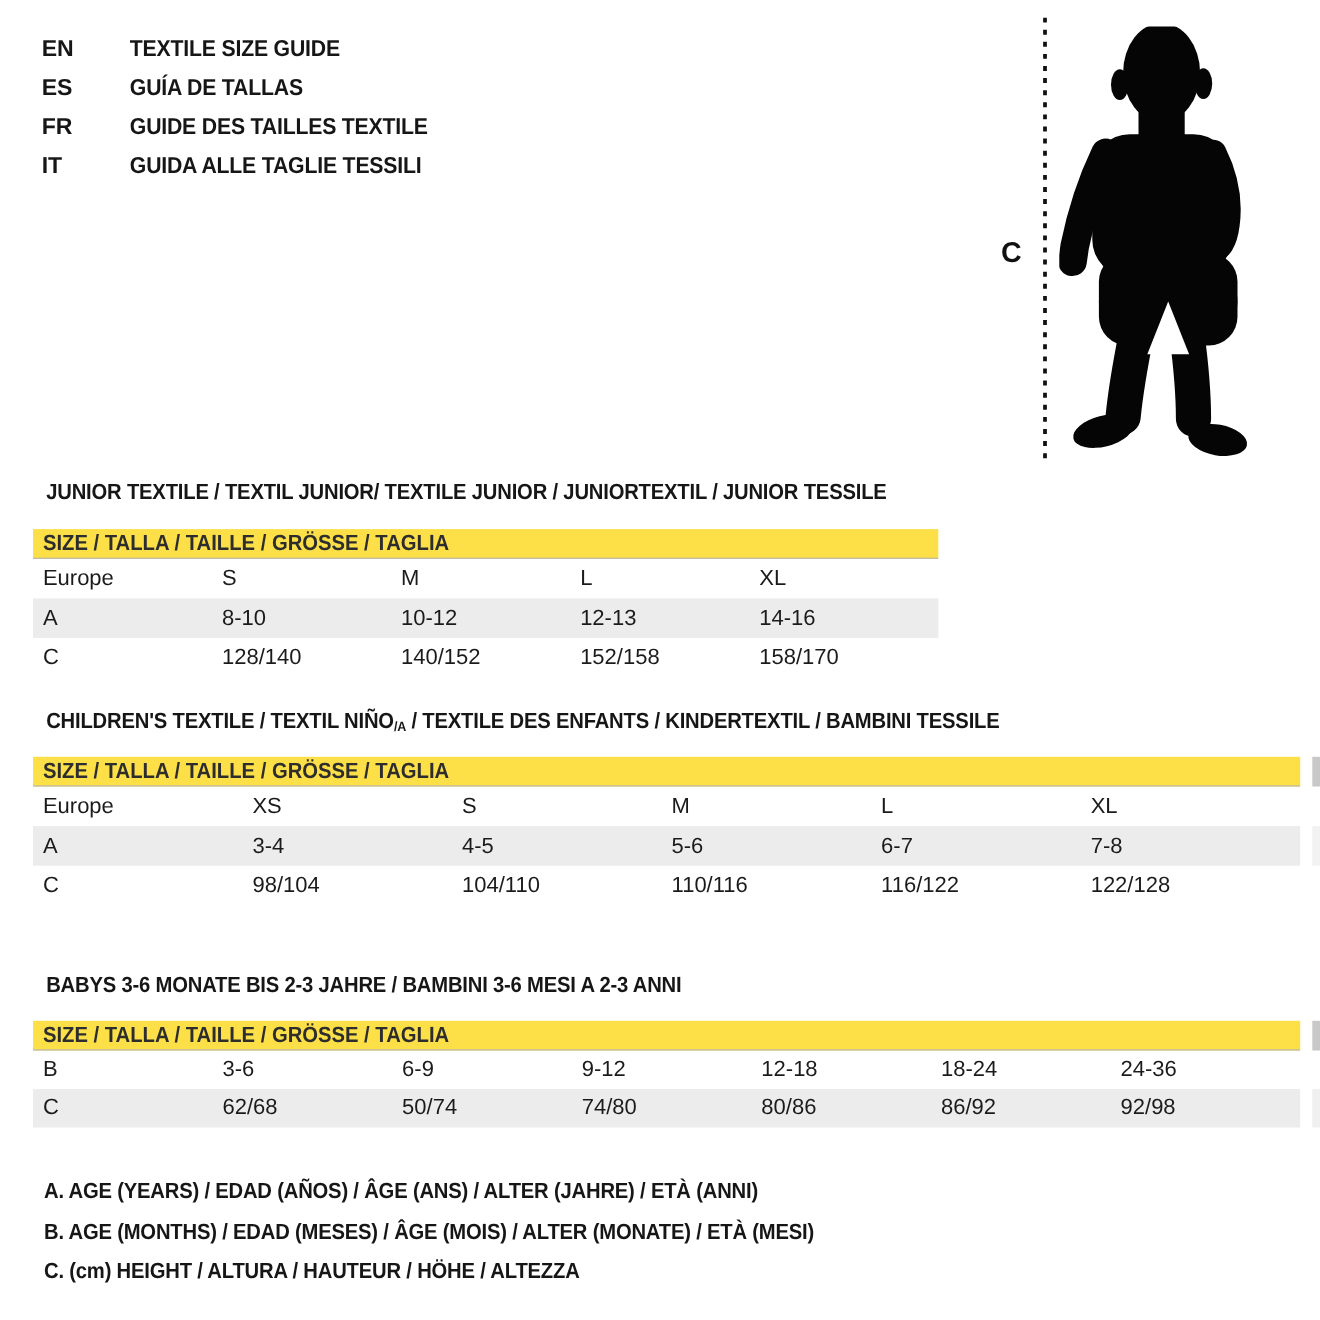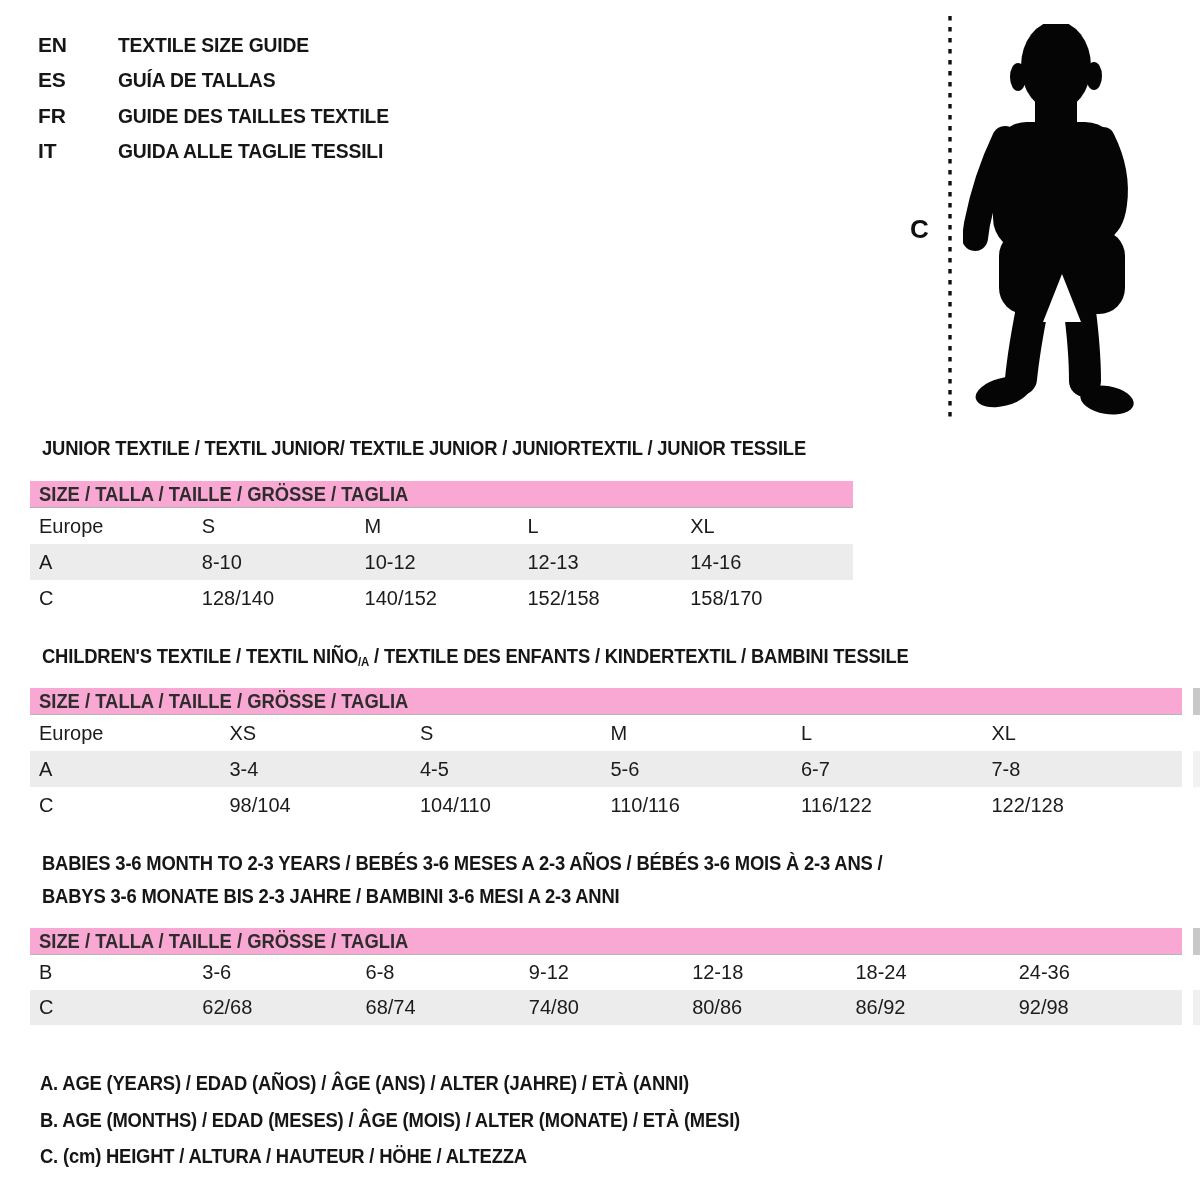--- a/index.html
+++ b/index.html
@@ -20,21 +20,21 @@
   .dash-line{left:946px;top:16px;}
   .fig-label{left:910px;top:214px;font-weight:700;font-size:26px;color:#111;}
   .baby-svg{left:963px;top:24px;}
 
   
   .sec-title{left:42px;font-weight:700;font-size:20px;letter-spacing:-.2px;color:#161616;}
   .sub{font-size:.62em;vertical-align:-.22em;}
 
   
   .tbl{left:30px;}
-  .bar{height:27px;background:#f9a8d4;border-bottom:1px solid #b3b3b3;
+  .bar{height:27px;background:#fde047;border-bottom:1px solid #b3b3b3;
        display:flex;align-items:center;padding-left:9px;box-sizing:border-box;
        font-weight:700;font-size:20px;color:#2d2d2d;}
   .trow{display:flex;align-items:center;font-size:20px;color:#1b1b1b;}
   .trow.stripe{background:#ececec;}
   .lbl{text-align:left;padding-left:9px;box-sizing:border-box;flex:none;}
   .cel{flex:1;text-align:left;}
   .tbl-junior{top:481px;width:823px;}
   .tbl-junior .trow{height:36px;}
   .tbl-junior .lbl{width:113px;}
   .tbl-children{top:688px;width:1152px;}
@@ -154,43 +154,40 @@
     <div class="trow">
       <span class="cel lbl">C</span>
       <span class="cel">98/104</span>
       <span class="cel">104/110</span>
       <span class="cel">110/116</span>
       <span class="cel">116/122</span>
       <span class="cel">122/128</span>
     </div>
   </div>
 
-  <div class="abs sec-title" style="top:852px;">
-    <span class="cond">BABIES 3-6 MONTH TO 2-3 YEARS / BEBÉS 3-6 MESES A 2-3 AÑOS / BÉBÉS 3-6 MOIS À 2-3 ANS /</span>
-  </div>
   <div class="abs sec-title" style="top:885px;">
     <span class="cond">BABYS 3-6 MONATE BIS 2-3 JAHRE / BAMBINI 3-6 MESI A 2-3 ANNI</span>
   </div>
   <div class="abs tbl tbl-babies">
     <div class="bar">
       <span class="cond">SIZE / TALLA / TAILLE / GRÖSSE / TAGLIA</span>
     </div>
     <div class="trow">
       <span class="cel lbl">B</span>
       <span class="cel">3-6</span>
-      <span class="cel">6-8</span>
+      <span class="cel">6-9</span>
       <span class="cel">9-12</span>
       <span class="cel">12-18</span>
       <span class="cel">18-24</span>
       <span class="cel">24-36</span>
     </div>
     <div class="trow stripe">
       <span class="cel lbl">C</span>
       <span class="cel">62/68</span>
-      <span class="cel">68/74</span>
+      <span class="cel">50/74</span>
       <span class="cel">74/80</span>
       <span class="cel">80/86</span>
       <span class="cel">86/92</span>
       <span class="cel">92/98</span>
     </div>
   </div>
 
   <div class="abs legend-line" style="top:1072px;">
     <span class="cond">A. AGE (YEARS) / EDAD (AÑOS) / ÂGE (ANS) / ALTER (JAHRE) / ETÀ (ANNI)</span>
   </div>

